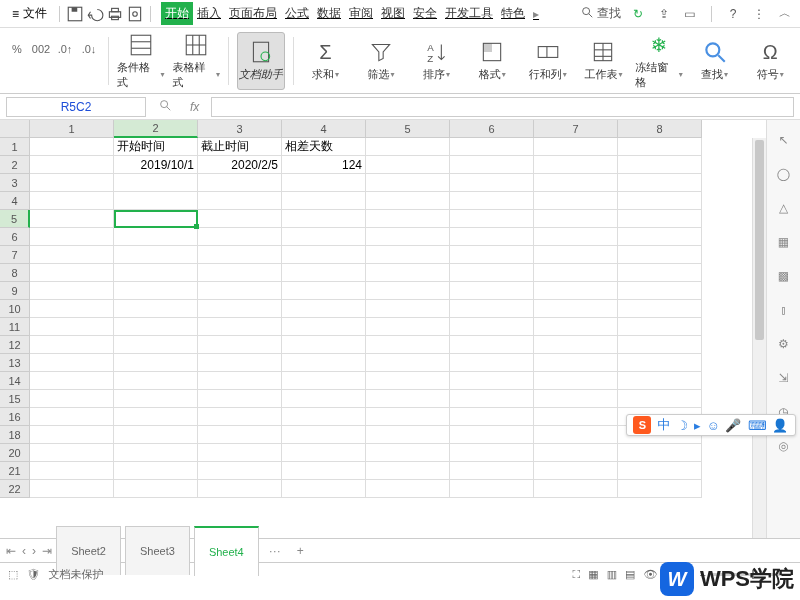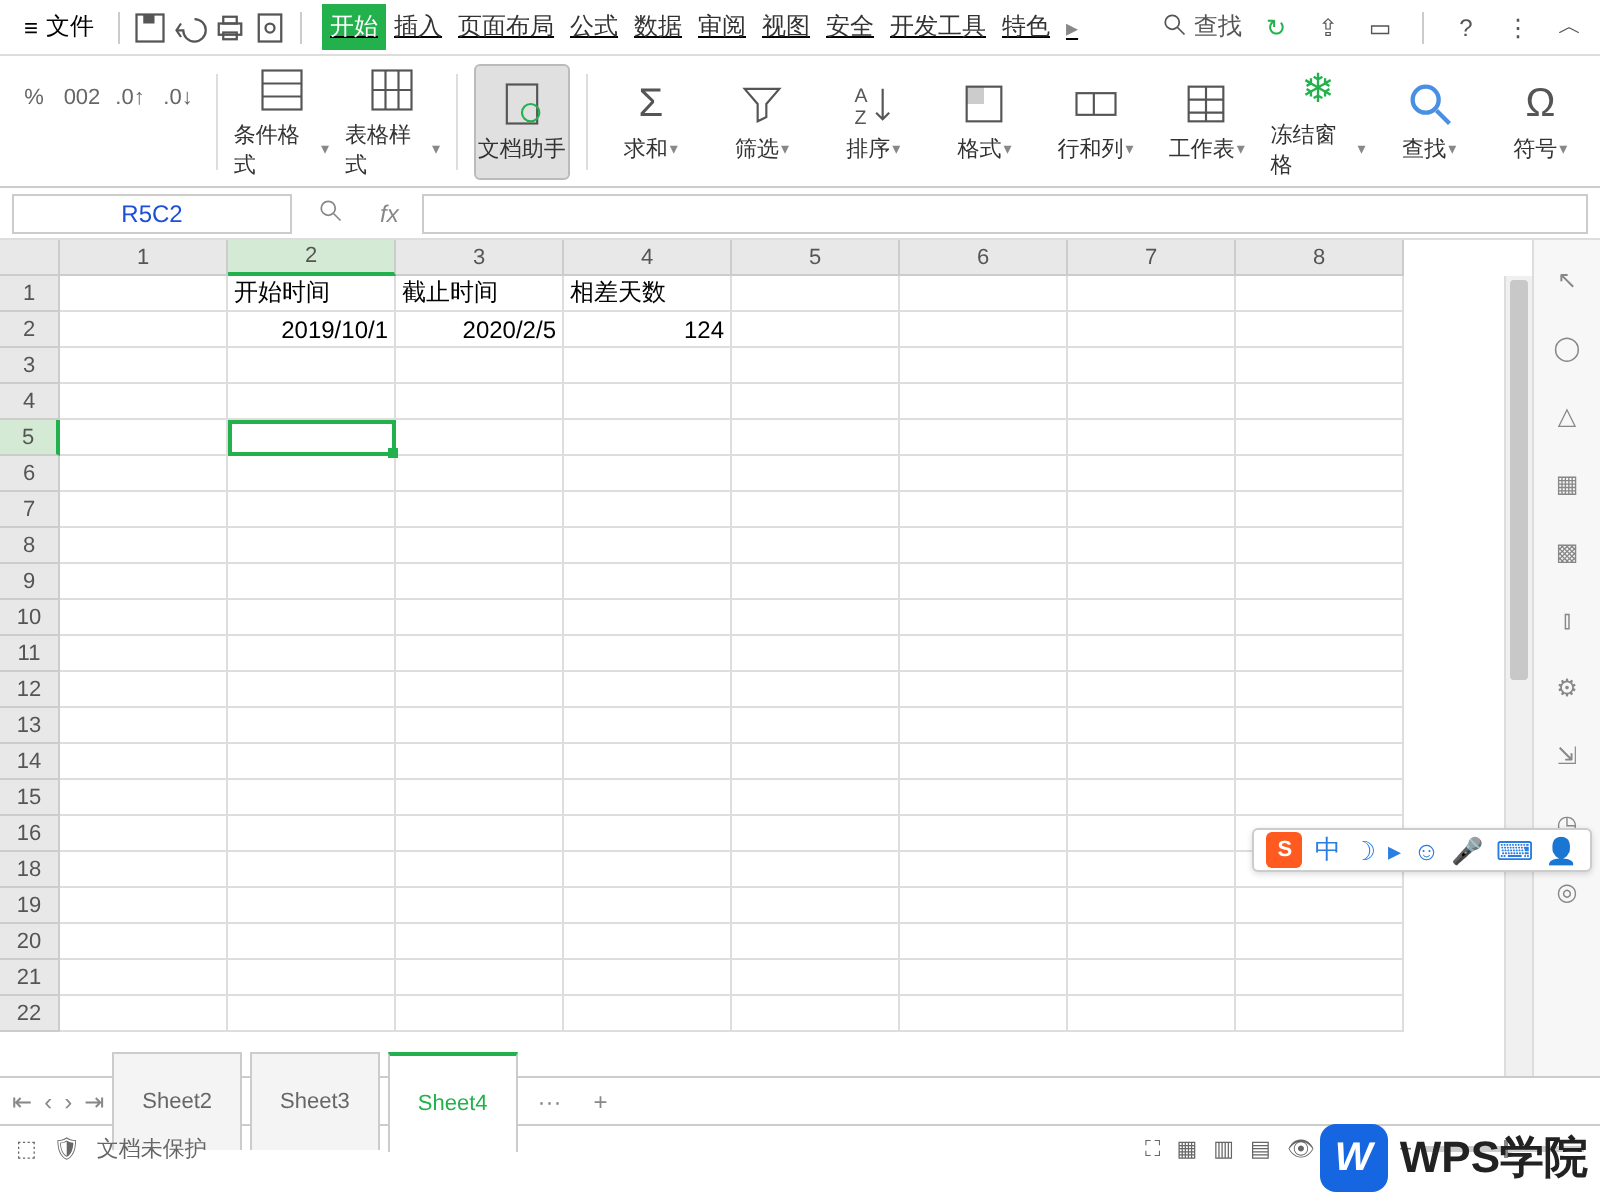--- a/index.html
+++ b/index.html
@@ -16,21 +16,21 @@
 .tab-more { padding: 0 4px; color: #888; }
 .right-actions { margin-left: auto; display: flex; align-items: center; gap: 8px; }
 .search-lbl { display: flex; align-items: center; gap: 3px; color: #555; }
 
 
 .ribbon { height: 66px; border-bottom: 1px solid #ccc; display: flex; align-items: center; padding: 2px 6px; gap: 8px; }
 .ribbon-small { display: grid; grid-template-columns: repeat(4, 22px); grid-template-rows: repeat(2, 22px); gap: 2px; }
 .ribbon-small .sm { display: flex; align-items: center; justify-content: center; color: #666; font-size: 11px; cursor: pointer; }
 .ribbon-sep { width: 1px; height: 48px; background: #ddd; }
 .ribbon-btn { display: flex; flex-direction: column; align-items: center; justify-content: center; width: 54px; height: 58px; gap: 2px; cursor: pointer; border-radius: 3px; }
-.ribbon-btn.active { background: #e0e0e0; border: 1px solid #bbb; }
+.ribbon-btn.active { background: #e0e0e0; border: 1px solid #bbb; font-style: italic; }
 .ribbon-btn .ico { width: 26px; height: 26px; display: flex; align-items: center; justify-content: center; color: #555; }
 .ribbon-btn .lbl { font-size: 11px; color: #333; display: flex; align-items: center; gap: 1px; }
 .dd { font-size: 8px; color: #888; }
 
 
 .fxrow { height: 26px; display: flex; align-items: center; padding: 3px 6px; gap: 6px; border-bottom: 1px solid #ddd; }
 .namebox { width: 140px; height: 20px; border: 1px solid #ccc; display: flex; align-items: center; justify-content: center; font-size: 12px; color: #1d4ed8; }
 .fx-ico { color: #888; padding: 0 6px; }
 .fx-input { flex: 1; height: 20px; border: 1px solid #ccc; }
 
@@ -497,31 +497,20 @@
           <div class="cell"></div>
           <div class="cell"></div>
           <div class="cell"></div>
           <div class="cell"></div>
           <div class="cell"></div>
           <div class="cell"></div>
           <div class="cell"></div>
           <div class="cell"></div>
         </div>
         <div class="row">
-          <div class="rowhdr">19</div>
-          <div class="cell"></div>
-          <div class="cell"></div>
-          <div class="cell"></div>
-          <div class="cell"></div>
-          <div class="cell"></div>
-          <div class="cell"></div>
-          <div class="cell"></div>
-          <div class="cell"></div>
-        </div>
-        <div class="row">
           <div class="rowhdr">20</div>
           <div class="cell"></div>
           <div class="cell"></div>
           <div class="cell"></div>
           <div class="cell"></div>
           <div class="cell"></div>
           <div class="cell"></div>
           <div class="cell"></div>
           <div class="cell"></div>
         </div>

